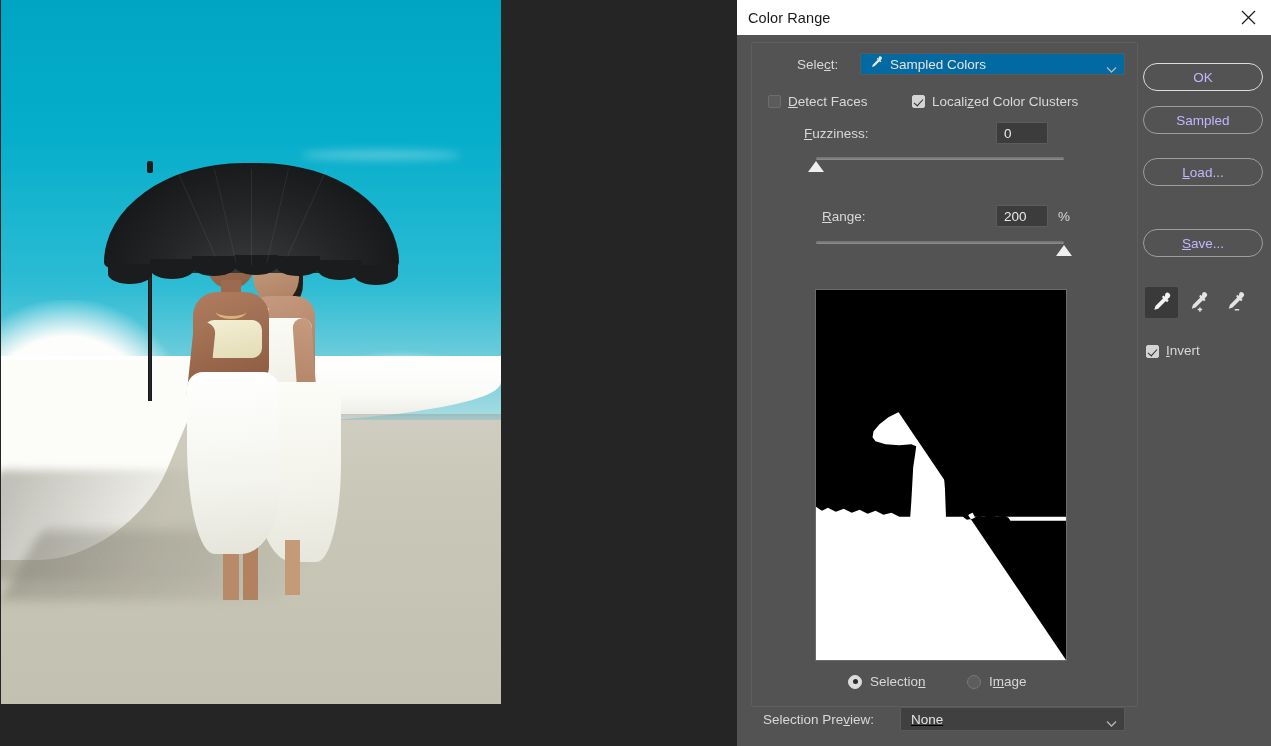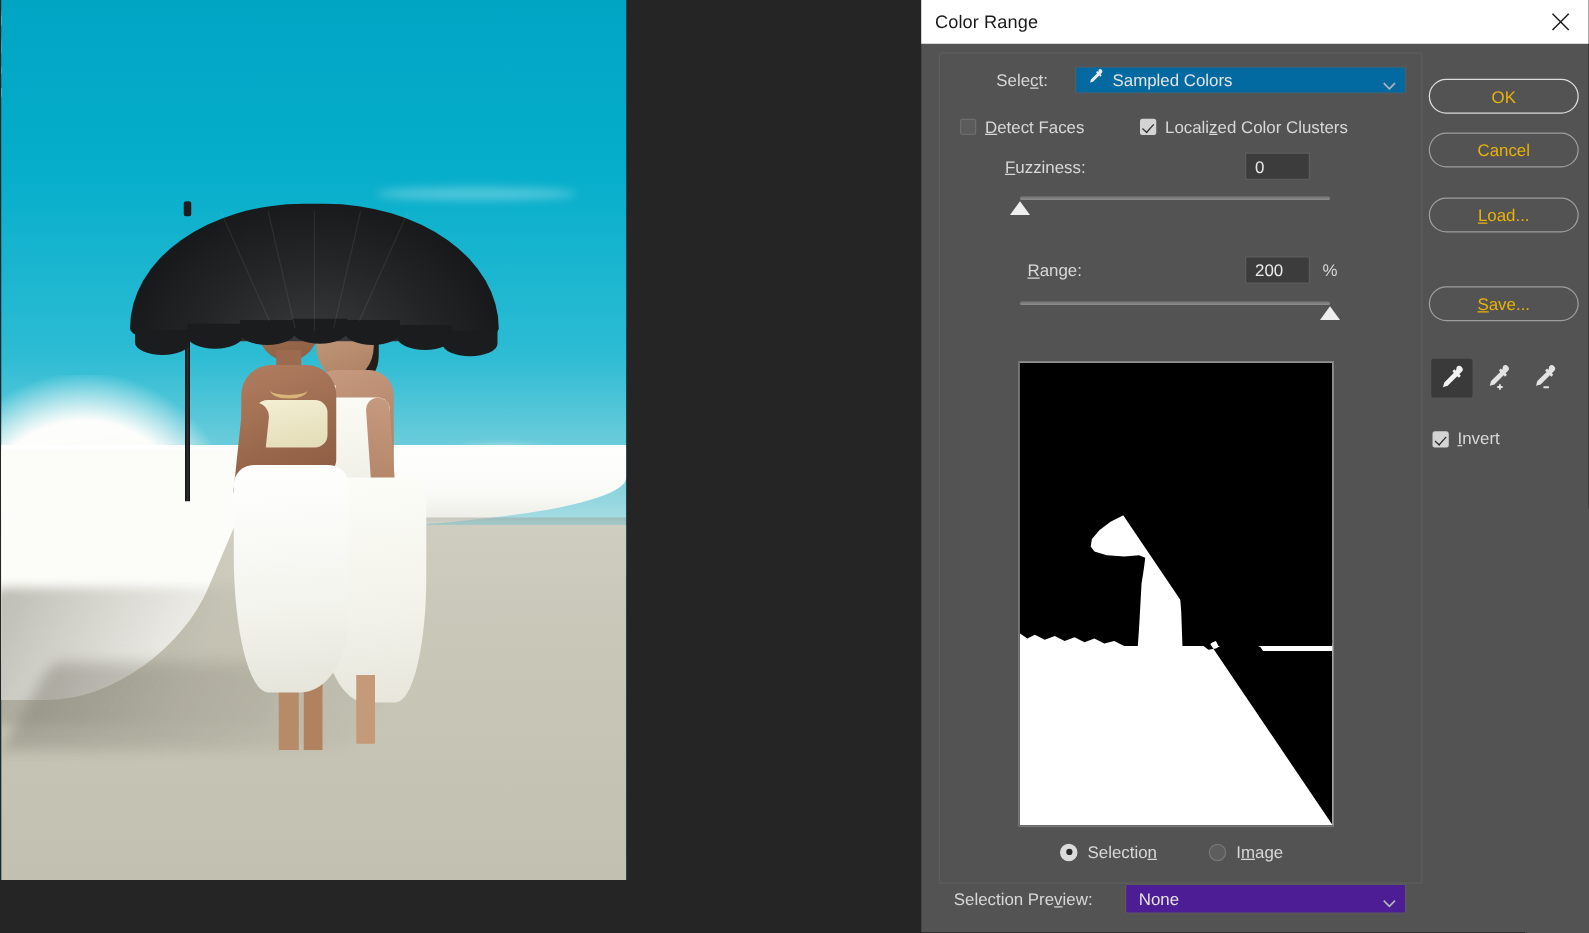--- a/index.html
+++ b/index.html
@@ -224,41 +224,41 @@
   .radio.on { background: #dcdcdc; border: 1px solid #dcdcdc; }
   .radio.on::after {
     content: ""; position: absolute; left: 3.5px; top: 3.5px;
     width: 5px; height: 5px; border-radius: 50%; background: #2b2b2b;
   }
 
   
   .btn {
     position: absolute; left: 406px; width: 120px; height: 28px;
     border: 1px solid #9e9e9e; border-radius: 14px; background: transparent;
-    color: #eab308; font-size: 13.5px; font-family: inherit; cursor: pointer;
+    color: #c4b5fd; font-size: 13.5px; font-family: inherit; cursor: pointer;
     display: flex; align-items: center; justify-content: center;
   }
   .btn.primary { border-color: #dcdcdc; }
   .btn u { text-decoration: underline; text-underline-offset: 1px; }
 
   .dropper-row { position: absolute; left: 408px; top: 252px; display: flex; gap: 4px; }
   .dropper {
     width: 33px; height: 31px; display: flex; align-items: center; justify-content: center;
     border-radius: 2px; cursor: pointer;
   }
   .dropper.active { background: #3a3a3a; }
 
   .invert-row { position: absolute; left: 409px; top: 308px; display: flex; align-items: flex-end; gap: 7px; }
 
   .sp-row { position: absolute; left: 26px; top: 677px; display: flex; align-items: center; }
   .sp-label { color: #d8d8d8; font-size: 13.5px; }
   .sp-box {
     position: absolute; left: 163px; top: 672px; width: 225px; height: 24px;
-    background: #4c1d95; border: 1px solid #5a5a5a; border-radius: 1px;
-    display: flex; align-items: center; cursor: pointer;
+    background: #404040; border: 1px solid #5a5a5a; border-radius: 1px;
+    display: flex; align-items: center; cursor: pointer; text-decoration: underline;
   }
   .sp-box .v { margin-left: 10px; color: #e4e4e4; font-size: 13.5px; }
 </style>
 </head>
 <body>
 
 <div id="root">
 
   <div class="workspace">
     <div class="canvas-wrap">
@@ -422,21 +422,21 @@
           <span class="radio on"></span>
           <span class="lbl">Selectio<u>n</u></span>
         </div>
         <div class="radio-row2">
           <span class="radio"></span>
           <span class="lbl">I<u>m</u>age</span>
         </div>
       </div>
 
       <button class="btn primary" style="top:28px;">OK</button>
-      <button class="btn" style="top:71px;">Cancel</button>
+      <button class="btn" style="top:71px;">Sampled</button>
       <button class="btn" style="top:123px;">
           <span><u>L</u>oad...</span>
         </button>
       <button class="btn" style="top:166px;margin-top:28px;">
           <span><u>S</u>ave...</span>
         </button>
 
       <div class="dropper-row">
         <div class="dropper active">
           <svg width="23" height="23" viewBox="0 0 24 24">

